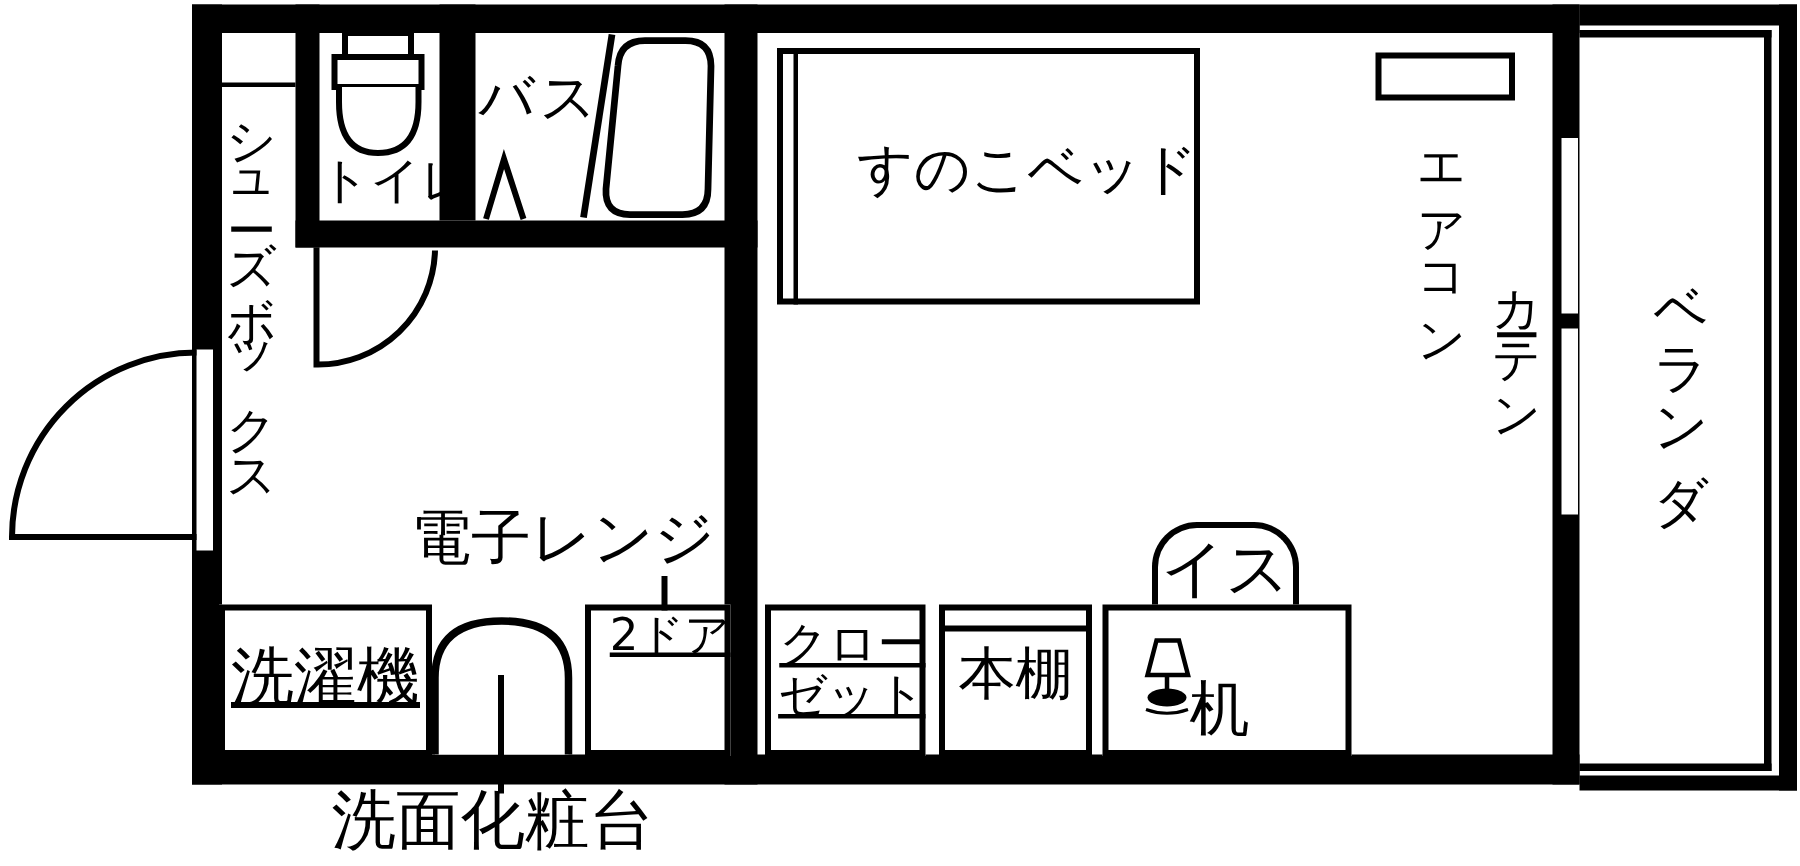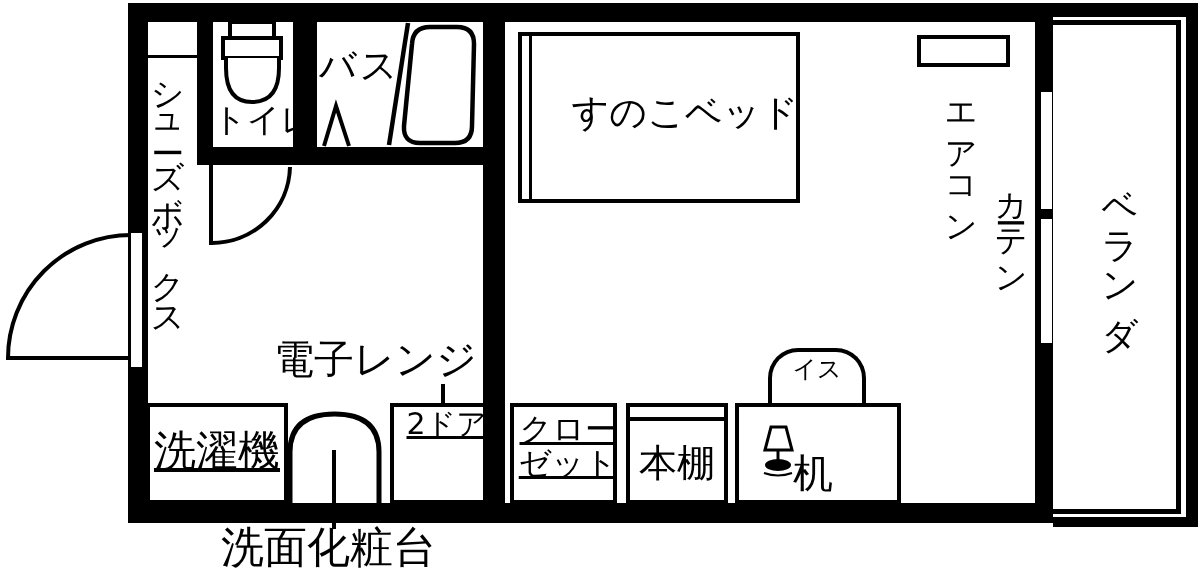--- a/index.html
+++ b/index.html
@@ -119,21 +119,21 @@
 
   <div class="lbl twoline" style="left:390px;top:408px;width:97px;font-size:30px;">
     <div>2ドア</div>
   </div>
 
   <div class="lbl twoline" style="left:510px;top:413px;width:107px;font-size:32px;">
     <div>クロー</div>
     <div>ゼット</div>
   </div>
 
-  <div class="lbl center" style="left:626px;top:444px;width:102px;font-size:38px;">本棚</div>
+  <div class="lbl center" style="left:626px;top:430px;width:102px;font-size:38px;">本棚</div>
 
-  <div class="lbl center" style="left:768px;top:357px;width:98px;font-size:24px;">イス</div>
+  <div class="lbl center" style="left:768px;top:357px;width:98px;font-size:42px;">イス</div>
 
   <div class="lbl" style="left:793px;top:452px;font-size:40px;">机</div>
 
   <div class="lbl" style="left:221px;top:525px;font-size:43px;">洗面化粧台</div>
 
 </div>
 
 </body></html>

